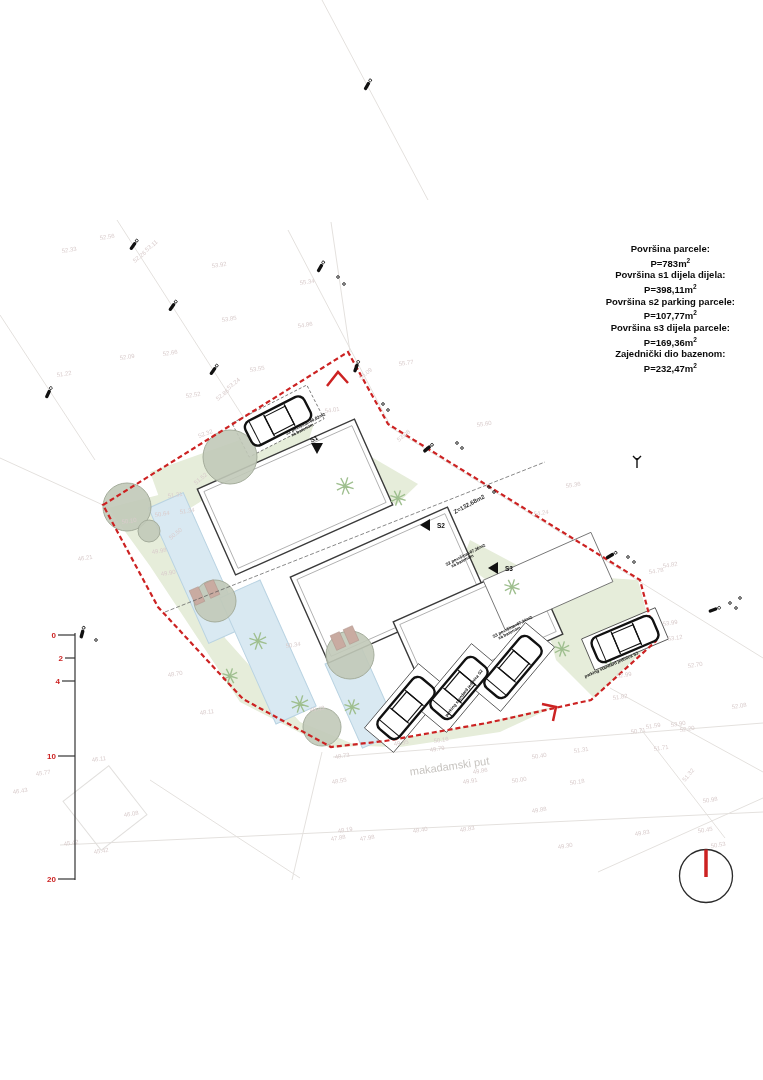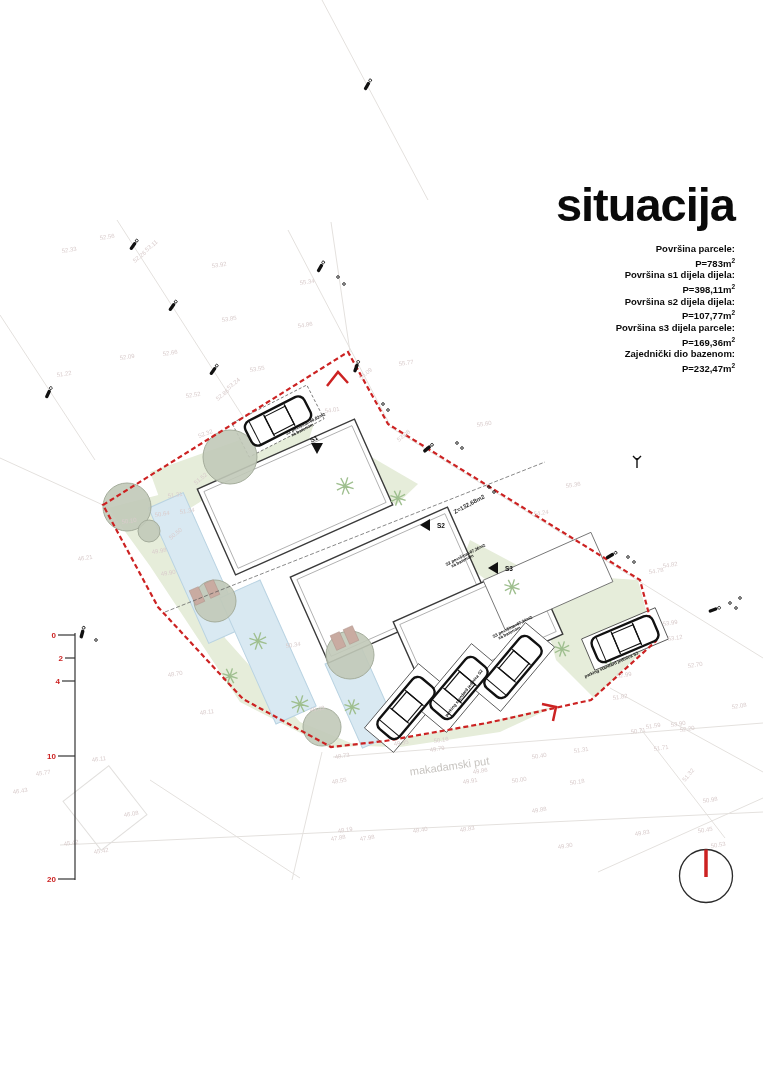--- a/index.html
+++ b/index.html
@@ -2,21 +2,21 @@
 <html><head>
 <meta charset="utf-8">
 <style>
   html,body{margin:0;padding:0;background:#fff;}
   #sheet{position:relative;width:763px;height:1080px;background:#fff;overflow:hidden;
          font-family:"Liberation Sans",sans-serif;}
   #planSvg{position:absolute;left:0;top:0;}
   svg text{font-family:"Liberation Sans",sans-serif;}
   #titleBlock{position:absolute;top:180px;right:28px;text-align:right;
               font-weight:bold;font-size:47px;line-height:50px;color:#0a0a0a;letter-spacing:-1px;}
-  #areaBlock{position:absolute;top:243px;right:28px;text-align:right;
+  #areaBlock{position:absolute;top:243px;right:28px;text-align:center;
              font-weight:bold;font-size:9.5px;line-height:11.6px;color:#0a0a0a;}
   #areaBlock .ln{display:block;}
   #areaBlock sup{font-size:6.5px;}
 </style>
 </head>
 <body>
 
 <div id="sheet">
 
   <svg id="planSvg" width="763" height="1080" viewBox="0 0 763 1080">
@@ -310,28 +310,27 @@
         <text x="56" y="759" fill="#cc2222" font-size="8" font-weight="700" text-anchor="end">10</text>
         <line x1="58" y1="879" x2="75" y2="879" stroke="#333" stroke-width="1.2"></line>
         <text x="56" y="882" fill="#cc2222" font-size="8" font-weight="700" text-anchor="end">20</text>
       </g>
     <g>
       <circle id="northCircle" fill="#ffffff" stroke="#2a2a2a" stroke-width="1.3" cx="706" cy="876" r="26.5"></circle>
       <line id="northNeedle" stroke-width="3.5" x1="706" y1="849.5" x2="706" y2="877" stroke="#cc2222"></line>
     </g>
   </svg>
 
-  <div id="titleBlock">situacija</div>
 
   <div id="areaBlock">
     <span class="ln">Površina parcele:</span>
     <span class="ln"><span>P=783m</span><sup>2</sup></span>
     <span class="ln">Površina s1 dijela dijela:</span>
     <span class="ln"><span>P=398,11m</span><sup>2</sup></span>
-    <span class="ln">Površina s2 dijela dijela:</span>
+    <span class="ln">Površina s2 parking parcele:</span>
     <span class="ln"><span>P=107,77m</span><sup>2</sup></span>
     <span class="ln">Površina s3 dijela parcele:</span>
     <span class="ln"><span>P=169,36m</span><sup>2</sup></span>
     <span class="ln">Zajednički dio bazenom:</span>
     <span class="ln"><span>P=232,47m</span><sup>2</sup></span>
   </div>
 
 </div>
 
 </body></html>

